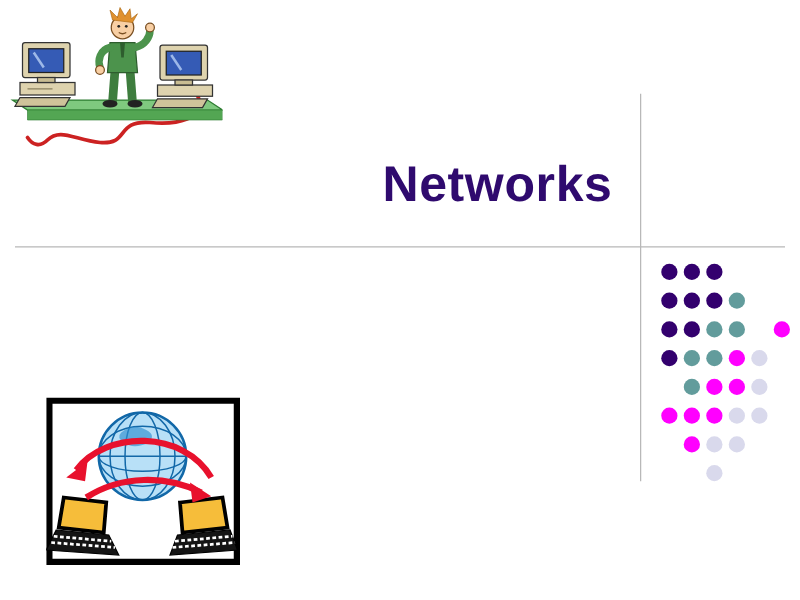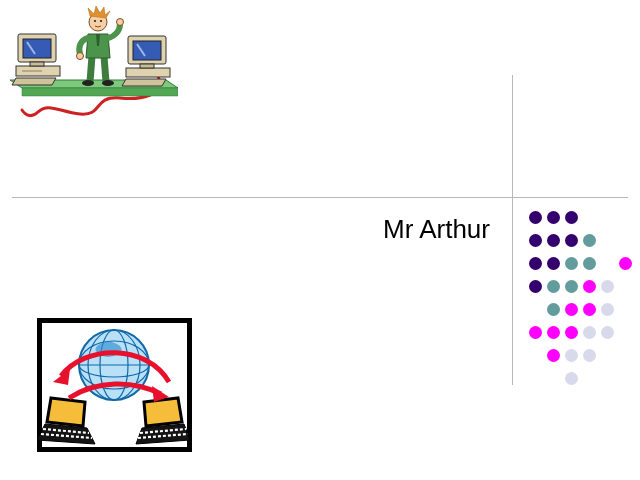--- a/index.html
+++ b/index.html
@@ -31,21 +31,21 @@
   svg{display:block;}
 </style>
 </head>
 <body>
 
 <div class="slide">
 
   <div class="rule h-rule" style="background: rgb(184, 184, 184);"></div>
   <div class="rule v-rule" style="background: rgb(184, 184, 184);"></div>
 
-  <div class="subtitle">Mr Arthur</div>
+  <div class="title" style="color: rgb(47, 10, 110);">Networks</div>
 
   <div class="dots">
       <div class="dot-row">
         <span class="dot" style="background: rgb(51, 0, 110);"></span>
         <span class="dot" style="background: rgb(51, 0, 110);"></span>
         <span class="dot" style="background: rgb(51, 0, 110);"></span>
         <span class="dot empty"></span>
         <span class="dot empty"></span>
         <span class="dot empty"></span>
       </div>

